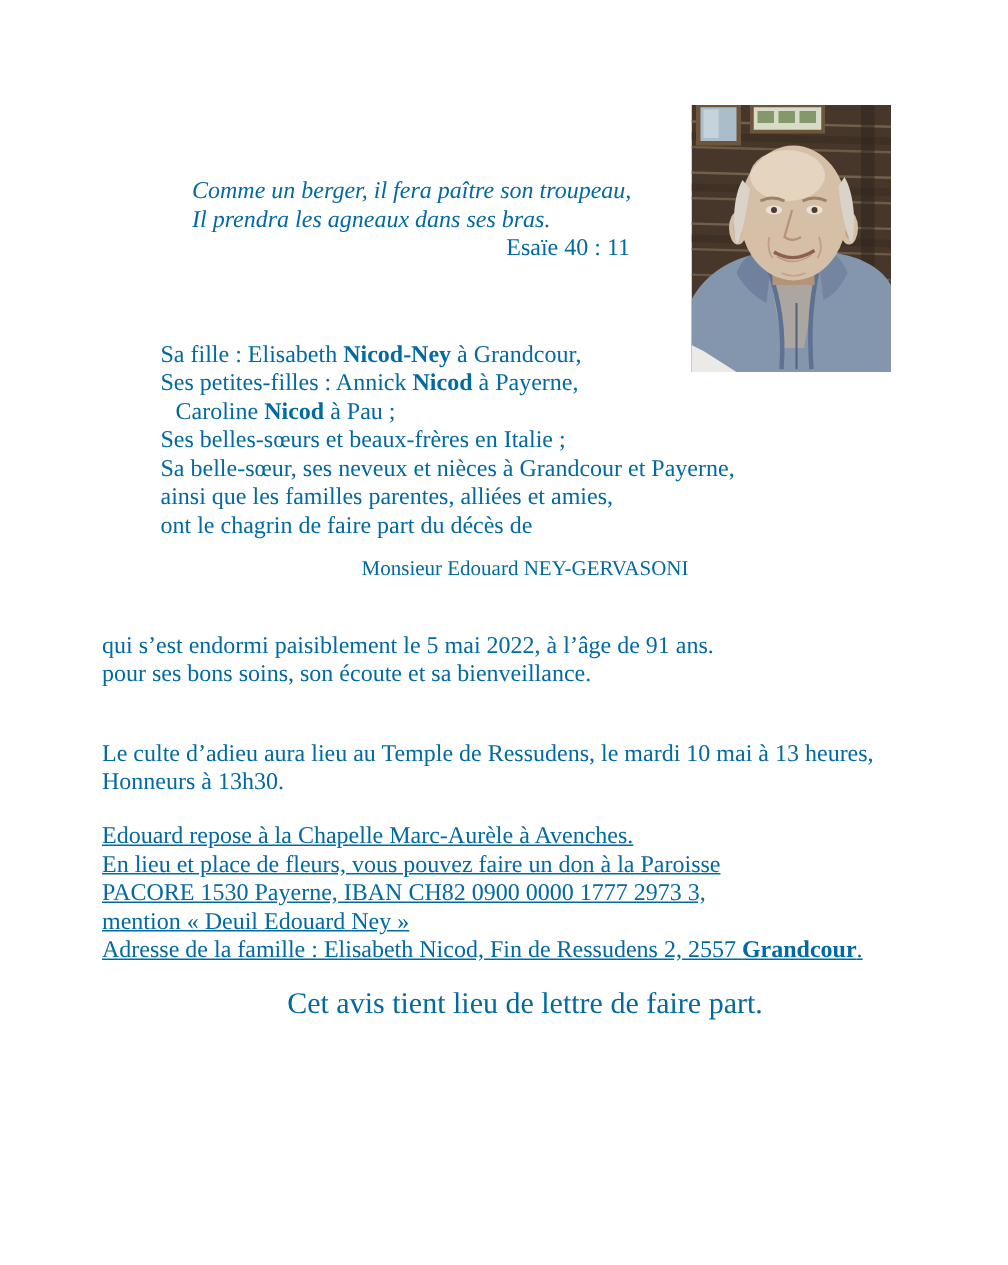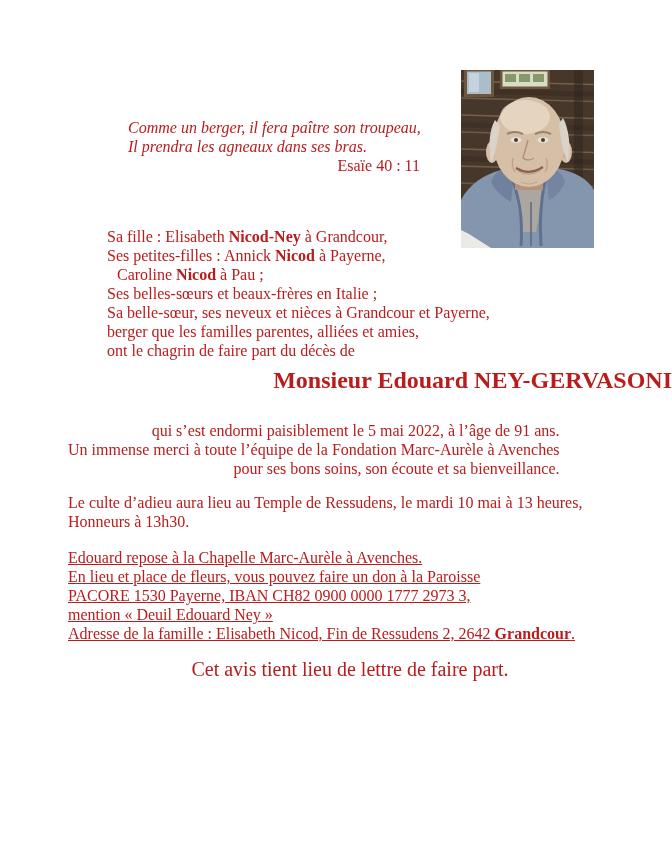--- a/index.html
+++ b/index.html
@@ -1,32 +1,32 @@
 <!DOCTYPE html>
 <html lang="fr" style="--photo-wood_base: #47372a; --photo-wood_light: #7d6a52; --photo-wood_dark: #2e241b; --photo-skin: #d5bfa7; --photo-skin_shadow: #b3937a; --photo-skin_highlight: #e8d9c5; --photo-hair: #d9d3c9; --photo-jacket: #8396ae; --photo-jacket_shadow: #5f7190; --photo-shirt: #aba69f; --photo-frame_wood: #6e563c; --photo-frame1_image: #a9bdca; --photo-frame2_image: #d8dbc6; --photo-frame2_print: #7c9060; --photo-table: #eceae6; --photo-mouth: #8c5f50; --photo-eye: #4a3b33; --photo-eye_white: #e9e2d6; --photo-brow: #9b8268; --photo-zipper: #55657e;"><head>
 <meta charset="utf-8">
 <style>
   html, body { margin:0; padding:0; background:#ffffff; }
   .page {
     position:relative; width:672px; height:843px; background:#ffffff;
     overflow:hidden; font-family:"Liberation Serif","DejaVu Serif",serif;
-    color:#b91c1c;
+    color:#0369a1;
   }
   .block { position:absolute; font-size:16px; line-height:19px; }
   .tline { white-space:pre; }
   .b { font-weight:bold; }
   .quote { left:128px; top:118px; width:292px; font-style:italic; }
   .quote-attr { font-style:normal; text-align:right; white-space:pre;font-family:Liberation Serif, serif; }
   .photo { position:absolute; left:461px; top:70px; width:133px; height:178px; display:block; }
   .family { left:68px; top:227px;margin-left:39px; }
   .title {
     position:absolute; left:28px; right:0; top:369px; margin:0;
-    text-align:right; font-size:24px; line-height:22px; font-weight:bold;
+    text-align:center; font-size:14px; line-height:22px; font-weight:normal;
   }
-  .para-death   { left:68px; top:421px;text-align:right; }
+  .para-death   { left:68px; top:421px; }
   .para-service { left:68px; top:493px; }
   .para-rest    { left:68px; top:548px;text-decoration:underline; }
   .closing {
     position:absolute; left:28px; right:0; top:660px;
     font-size:20px; line-height:19px; text-align:center;
   }
 </style>
 </head>
 <body>
 
@@ -106,40 +106,39 @@
 
     <path d="M0,178 L0,160 L8,164 L30,178 Z" fill="var(--photo-table)"></path>
   </svg>
 
   <div class="block family">
       <div class="tline"><span>Sa fille : Elisabeth </span><span class="b">Nicod-Ney</span><span> à Grandcour,</span></div>
       <div class="tline"><span>Ses petites-filles : Annick </span><span class="b">Nicod</span><span> à Payerne,</span></div>
       <div class="tline" style="padding-left: 10px;"><span>Caroline </span><span class="b">Nicod</span><span> à Pau ;</span></div>
       <div class="tline"><span>Ses belles-sœurs et beaux-frères en Italie ;</span></div>
       <div class="tline"><span>Sa belle-sœur, ses neveux et nièces à Grandcour et Payerne,</span></div>
-      <div class="tline"><span>berger que les familles parentes, alliées et amies,</span></div>
+      <div class="tline"><span>ainsi que les familles parentes, alliées et amies,</span></div>
       <div class="tline"><span>ont le chagrin de faire part du décès de</span></div>
     </div>
 
   <h1 class="title">Monsieur Edouard NEY-GERVASONI</h1>
 
   <div class="block para-death">
       <div class="tline"><span>qui s’est endormi paisiblement le 5 mai 2022, à l’âge de 91 ans.</span></div>
-      <div class="tline"><span>Un immense merci à toute l’équipe de la Fondation Marc-Aurèle à Avenches</span></div>
       <div class="tline"><span>pour ses bons soins, son écoute et sa bienveillance.</span></div>
     </div>
 
   <div class="block para-service">
       <div class="tline"><span>Le culte d’adieu aura lieu au Temple de Ressudens, le mardi 10 mai à 13 heures,</span></div>
       <div class="tline"><span>Honneurs à 13h30.</span></div>
     </div>
 
   <div class="block para-rest">
       <div class="tline"><span>Edouard repose à la Chapelle Marc-Aurèle à Avenches.</span></div>
       <div class="tline"><span>En lieu et place de fleurs, vous pouvez faire un don à la Paroisse</span></div>
       <div class="tline"><span>PACORE 1530 Payerne, IBAN CH82 0900 0000 1777 2973 3,</span></div>
       <div class="tline"><span>mention « Deuil Edouard Ney »</span></div>
-      <div class="tline"><span>Adresse de la famille : Elisabeth Nicod, Fin de Ressudens 2, 2642 </span><span class="b">Grandcour</span><span>.</span></div>
+      <div class="tline"><span>Adresse de la famille : Elisabeth Nicod, Fin de Ressudens 2, 2557 </span><span class="b">Grandcour</span><span>.</span></div>
     </div>
 
   <div class="closing">Cet avis tient lieu de lettre de faire part.</div>
 
 </div>
 
 </body></html>

